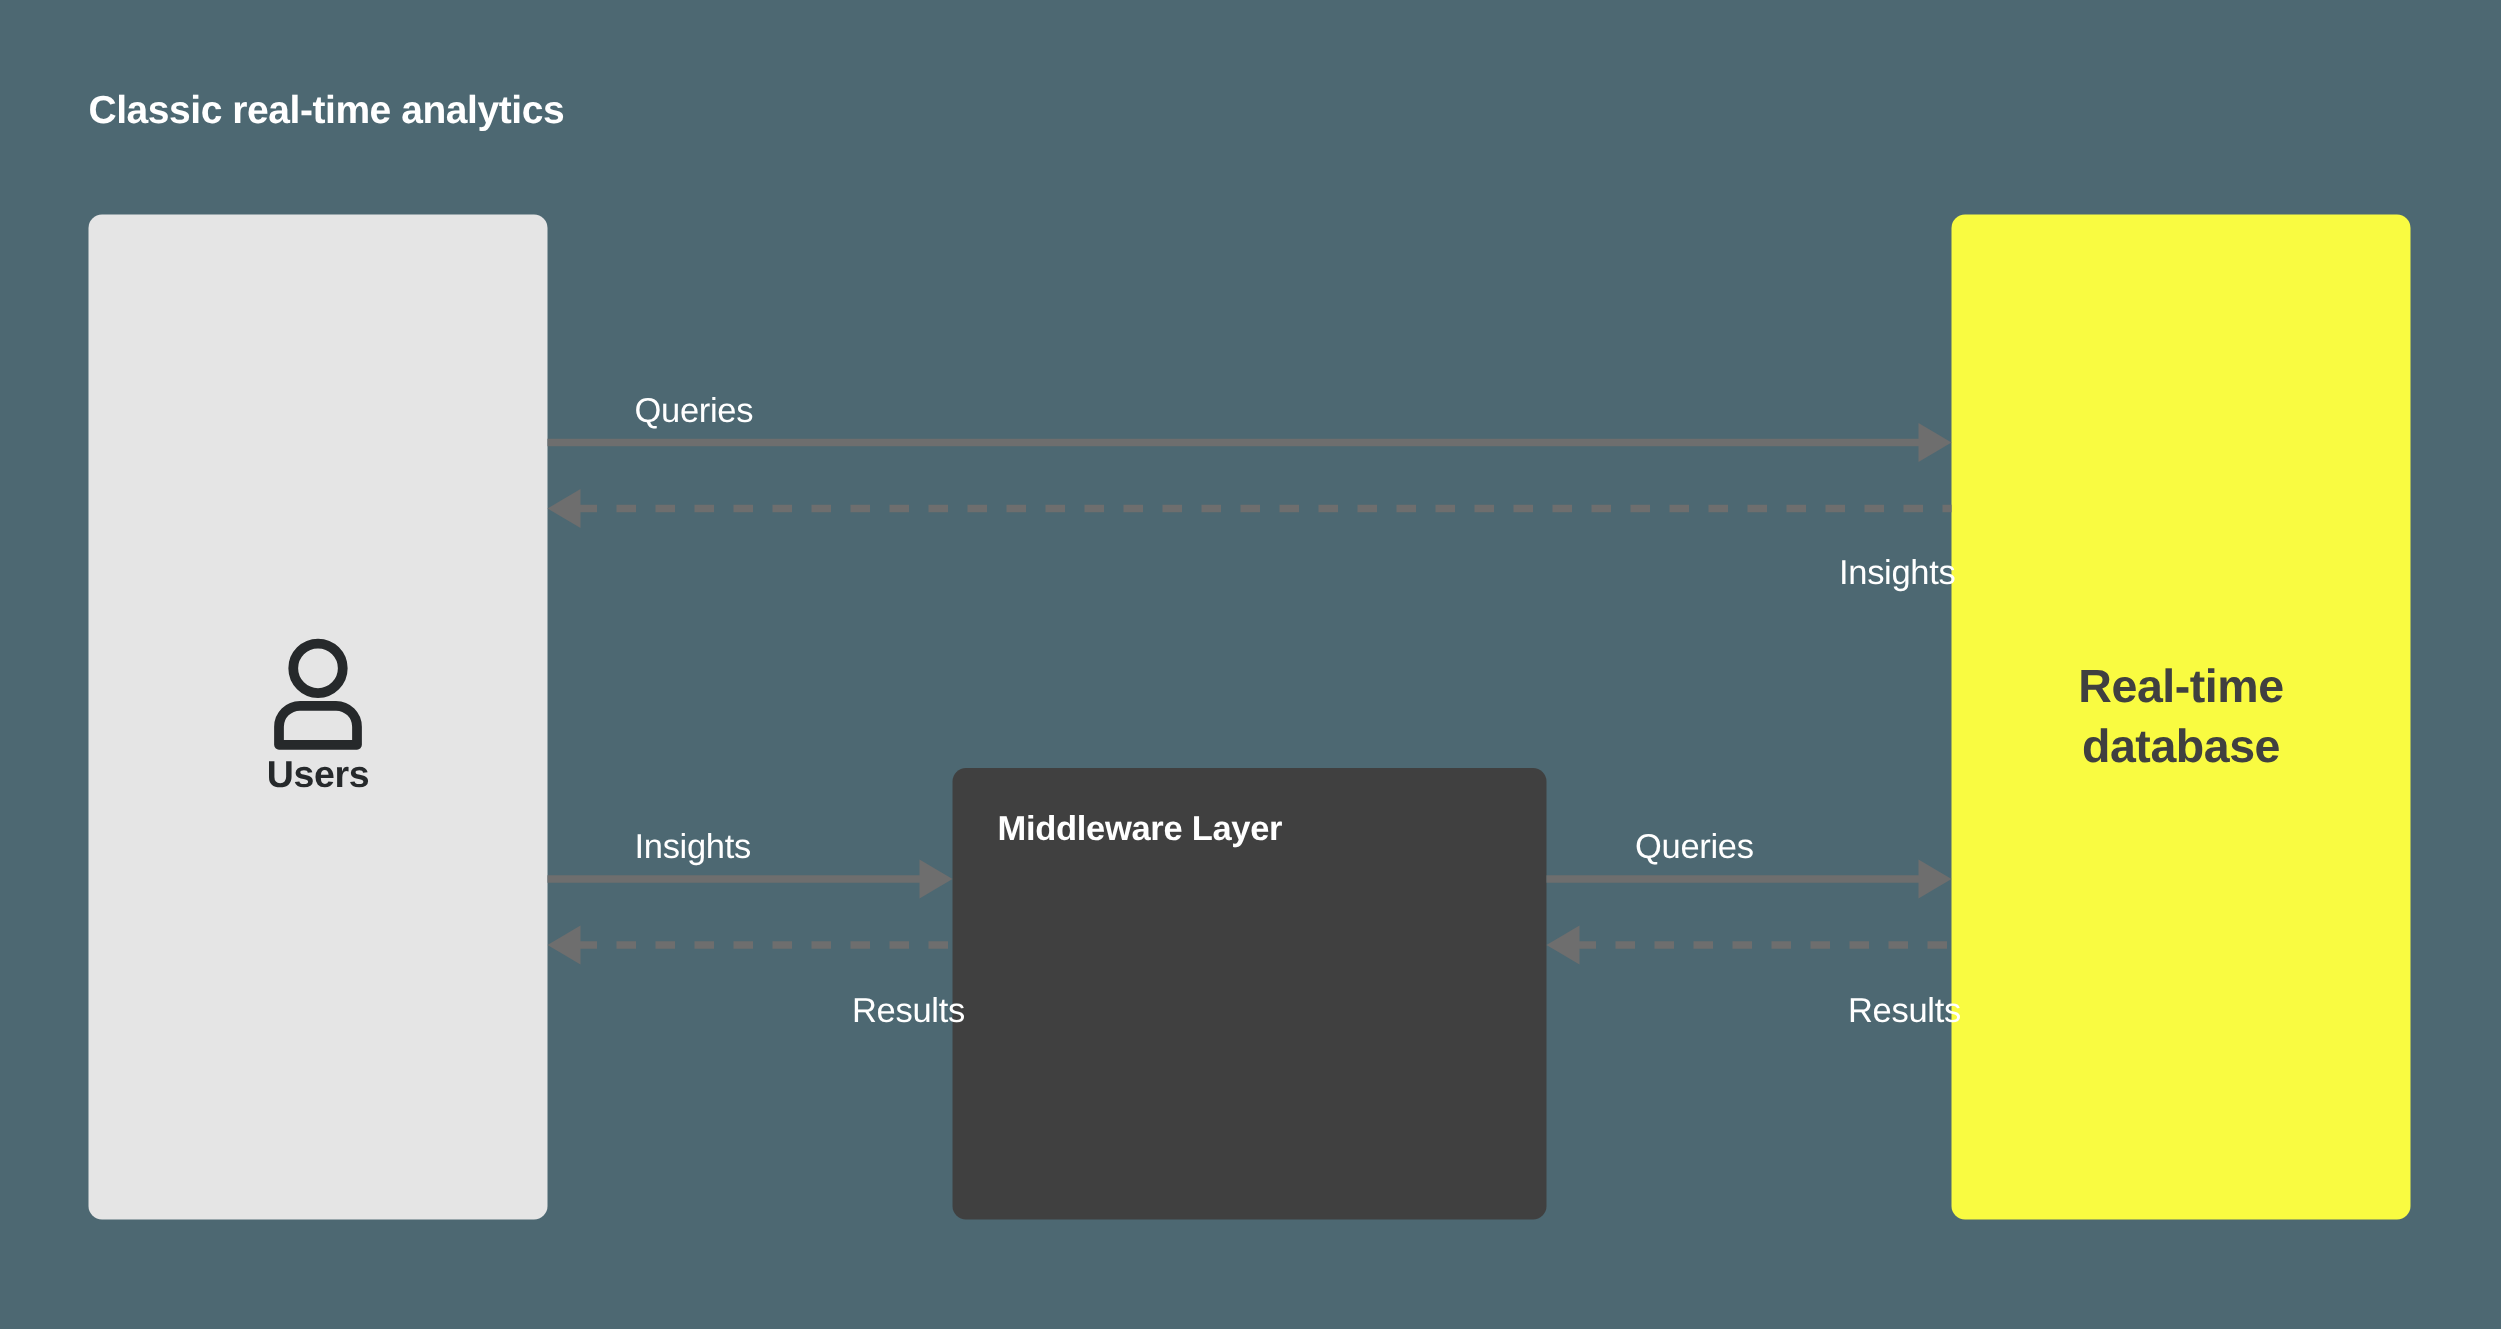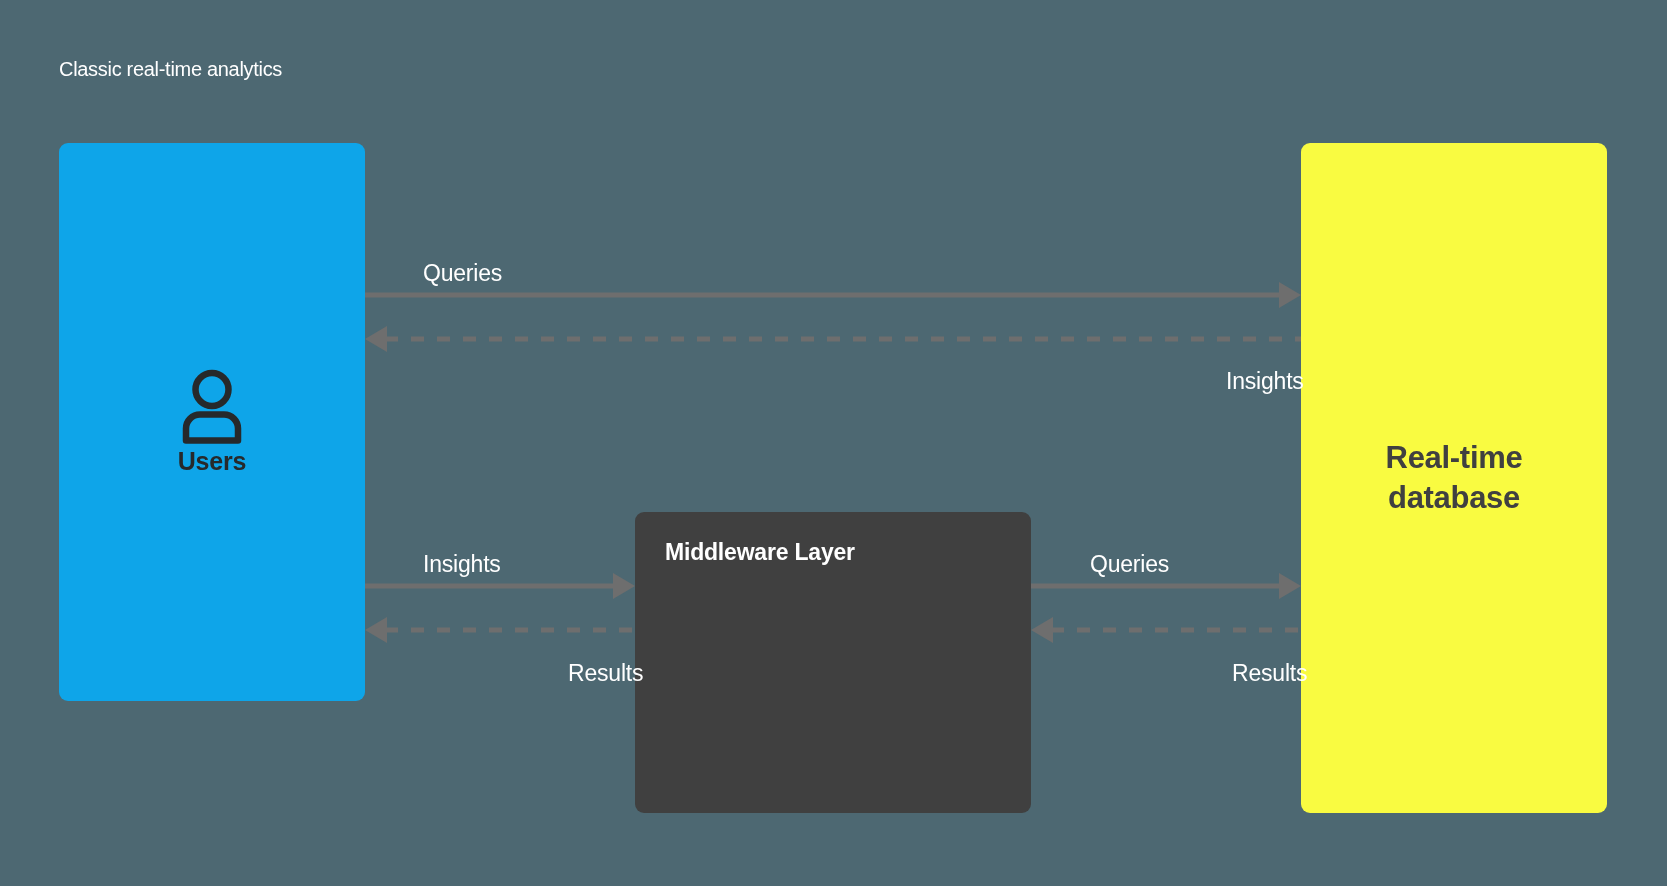--- a/index.html
+++ b/index.html
@@ -20,39 +20,39 @@
     position: relative;
     width: 1667px;
     height: 886px;
   }
 
   
   .diagram-title {
     position: absolute;
     left: 59px;
     top: 58px;
-    font-size: 20px;
-    font-weight: normal;
+    font-size: 26px;
+    font-weight: bold;
     color: #ffffff;
     letter-spacing: -0.3px;
     white-space: nowrap;
   }
 
   
   .node {
     position: absolute;
     border-radius: 9px;
   }
 
   .node-users {
     left: 59px;
     top: 143px;
     width: 306px;
-    height: 558px;
-    background: #0ea5e9;
+    height: 670px;
+    background: #e5e5e5;
   }
 
   .users-inner {
     position: absolute;
     left: 0;
     right: 0;
     top: 50%;
     transform: translateY(-50%);
     display: flex;
     flex-direction: column;

